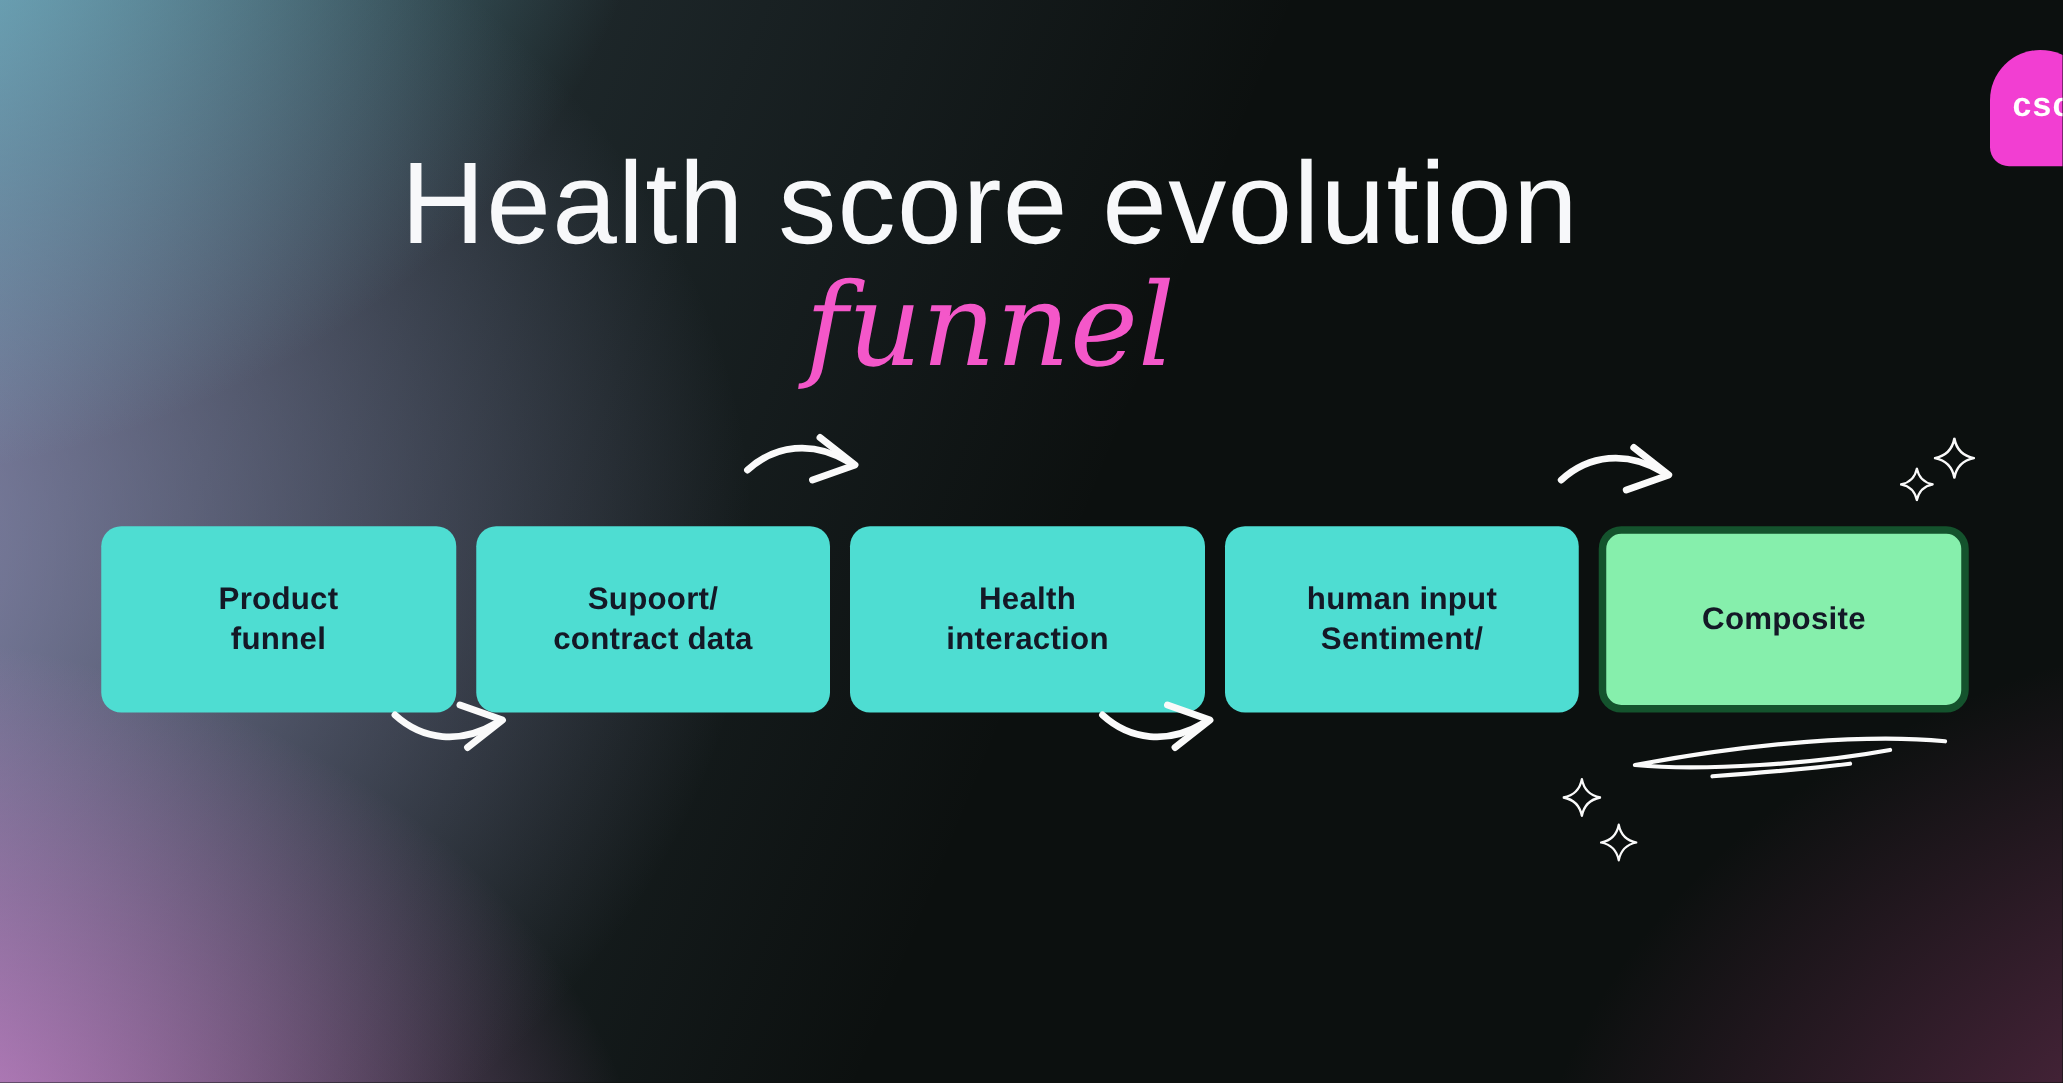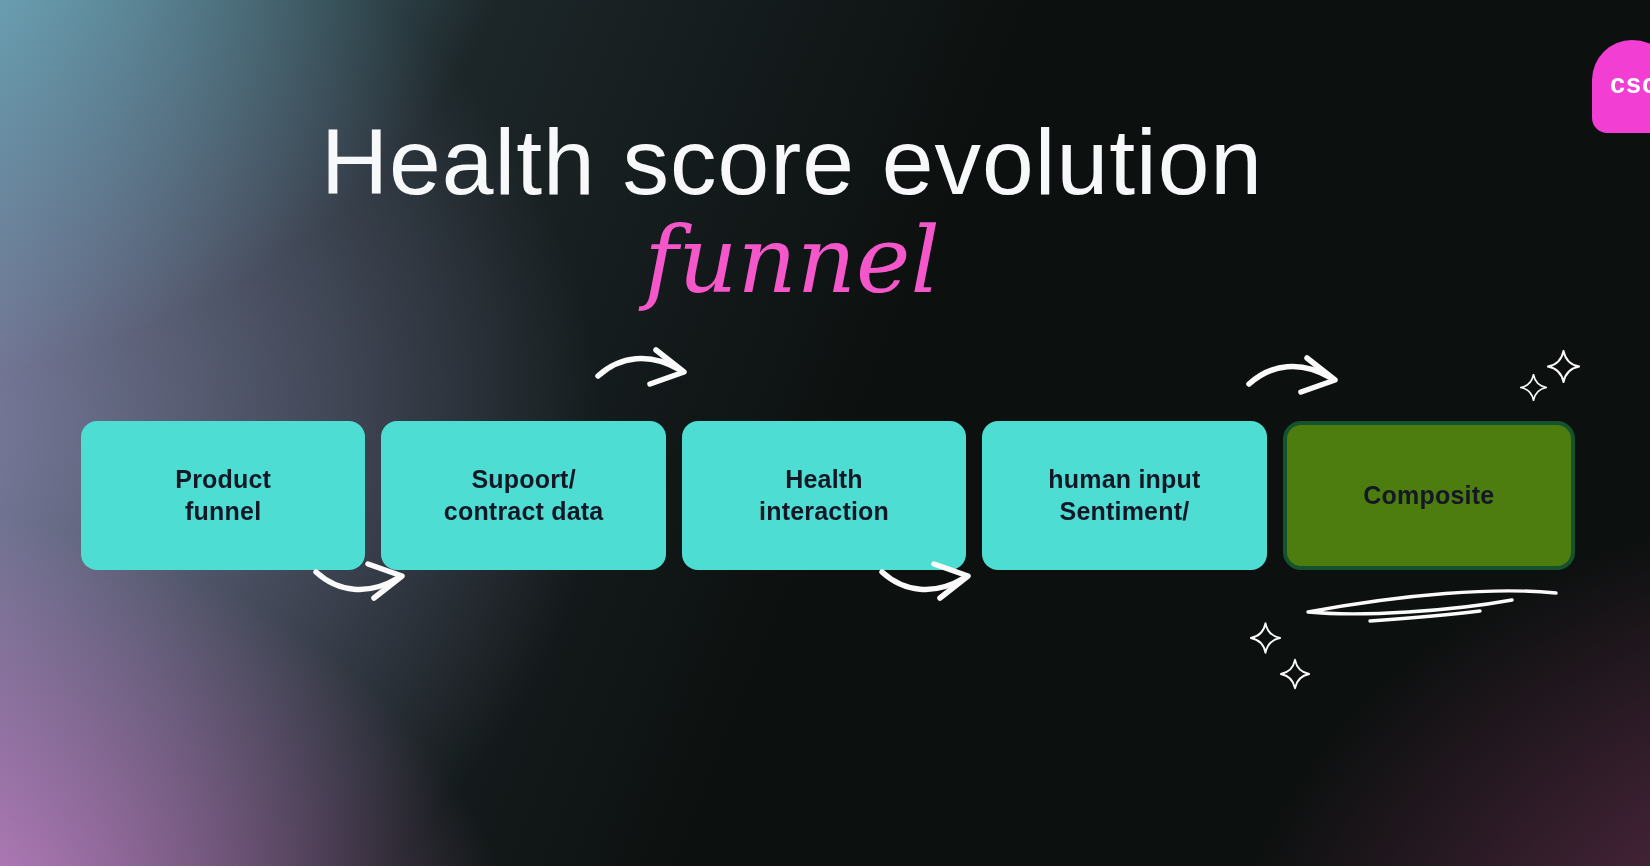--- a/index.html
+++ b/index.html
@@ -48,21 +48,21 @@
     display:flex; gap:16px;
   }
   .stage {
     flex:1; height:100%;
     background:#4EDDD2; border-radius:16px;
     display:flex; flex-direction:column; align-items:center; justify-content:center;
     color:#141826; font-weight:700; font-size:25px; line-height:1.26;
     letter-spacing:0.2px; text-align:center;
   }
   .stage.pink {
-    background:#4d7c0f; border:4px solid #14532d; border-radius:18px;
+    background:#86efac; border:6px solid #14532d; border-radius:18px;
   }
   .stage span { display:block; }
 
   
   .deco { position:absolute; }
   .flip-y { transform:scaleY(-1); }
   svg.stroke { stroke:#FAFAFA; fill:none; stroke-linecap:round; stroke-linejoin:round; }
 </style>
 </head>
 <body>

